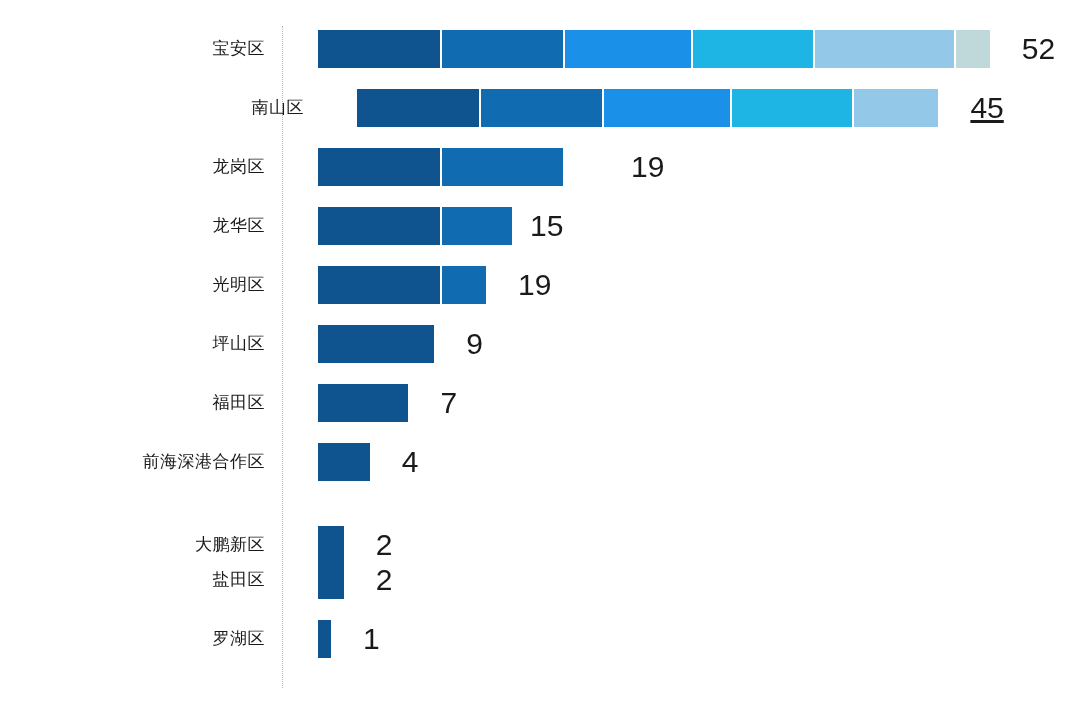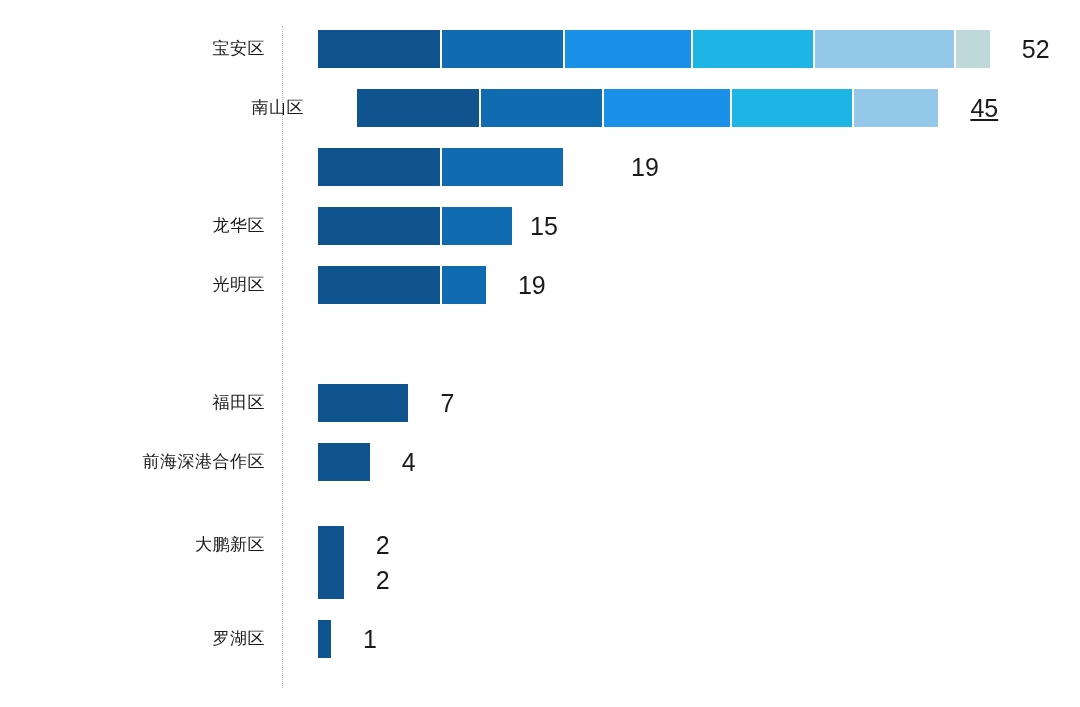--- a/index.html
+++ b/index.html
@@ -68,21 +68,21 @@
     border-right: 2px solid #ffffff;
   }
   .seg:last-child {
     border-right: none;
   }
   .value-label {
     position: absolute;
     top: 0px;
     height: 38px;
     line-height: 38px;
-    font-size: 25px;
+    font-size: 30px;
     color: #1a1a1a;
     white-space: nowrap;
   }
 </style>
 </head>
 <body>
 
 <div id="chart-root">
 
   <div class="axis-line"></div>
@@ -105,20 +105,21 @@
         <div class="bar" style="width: 581.4px;">
           <div class="seg" style="width: 124.032px; background: rgb(16, 84, 143);"></div>
           <div class="seg" style="width: 122.74px; background: rgb(17, 107, 176);"></div>
           <div class="seg" style="width: 127.908px; background: rgb(27, 144, 232);"></div>
           <div class="seg" style="width: 122.74px; background: rgb(30, 181, 228);"></div>
           <div class="seg" style="width: 83.98px; background: rgb(148, 200, 232);"></div>
         </div>
         <div class="value-label" style="left: 931.4px; text-decoration: underline;">45</div>
       </div>
       <div class="row" style="top: 148px;">
+        <div class="cat-label">龙岗区</div>
         <div class="bar" style="width: 245.48px;">
           <div class="seg" style="width: 124.032px; background: rgb(16, 84, 143);"></div>
           <div class="seg" style="width: 121.448px; background: rgb(17, 107, 176);"></div>
         </div>
         <div class="value-label" style="left: 631px;">19</div>
       </div>
       <div class="row" style="top: 207px;">
         <div class="cat-label">龙华区</div>
         <div class="bar" style="width: 193.8px;">
           <div class="seg" style="width: 124.032px; background: rgb(16, 84, 143);"></div>
@@ -126,20 +127,27 @@
         </div>
         <div class="value-label" style="left: 530px;">15</div>
       </div>
       <div class="row" style="top: 266px;">
         <div class="cat-label">光明区</div>
         <div class="bar" style="width: 167.96px;">
           <div class="seg" style="width: 124.032px; background: rgb(16, 84, 143);"></div>
           <div class="seg" style="width: 43.928px; background: rgb(17, 107, 176);"></div>
         </div>
         <div class="value-label" style="left: 517.96px;">19</div>
+      </div>
+      <div class="row" style="top: 325px;">
+        <div class="cat-label">坪山区</div>
+        <div class="bar" style="width: 116.28px;">
+          <div class="seg" style="width: 116.28px; background: rgb(16, 84, 143);"></div>
+        </div>
+        <div class="value-label" style="left: 466.28px;">9</div>
       </div>
       <div class="row" style="top: 384px;">
         <div class="cat-label">福田区</div>
         <div class="bar" style="width: 90.44px;">
           <div class="seg" style="width: 90.44px; background: rgb(16, 84, 143);"></div>
         </div>
         <div class="value-label" style="left: 440.44px;">7</div>
       </div>
       <div class="row" style="top: 443px;">
         <div class="cat-label">前海深港合作区</div>
@@ -149,20 +157,21 @@
         <div class="value-label" style="left: 401.68px;">4</div>
       </div>
       <div class="row" style="top: 526px; padding-left: 40px;">
         <div class="cat-label">大鹏新区</div>
         <div class="bar" style="width: 25.84px;">
           <div class="seg" style="width: 25.84px; background: rgb(16, 84, 143);"></div>
         </div>
         <div class="value-label" style="left: 375.84px;">2</div>
       </div>
       <div class="row" style="top: 561px;">
+        <div class="cat-label">盐田区</div>
         <div class="bar" style="width: 25.84px;">
           <div class="seg" style="width: 25.84px; background: rgb(16, 84, 143);"></div>
         </div>
         <div class="value-label" style="left: 375.84px;">2</div>
       </div>
       <div class="row" style="top: 620px;">
         <div class="cat-label">罗湖区</div>
         <div class="bar" style="width: 12.92px;">
           <div class="seg" style="width: 12.92px; background: rgb(16, 84, 143);"></div>
         </div>

